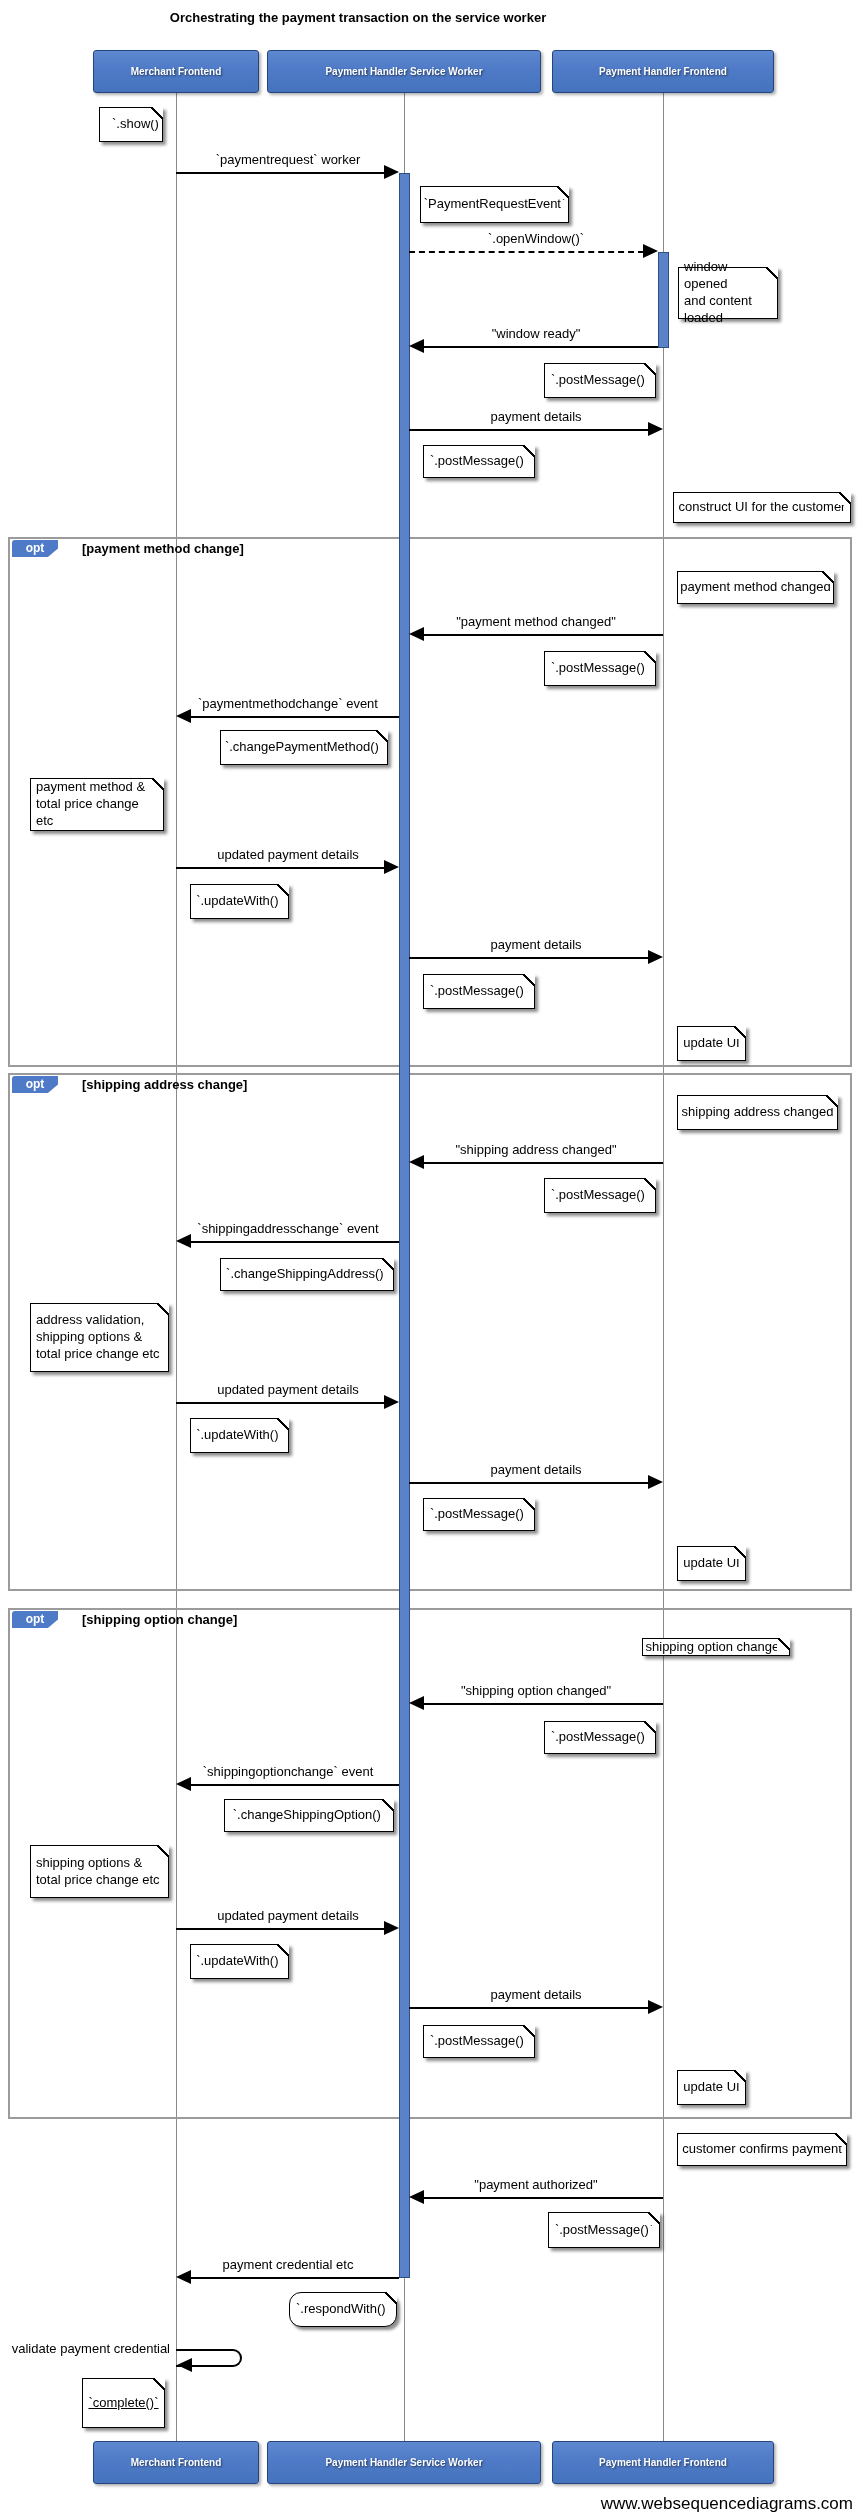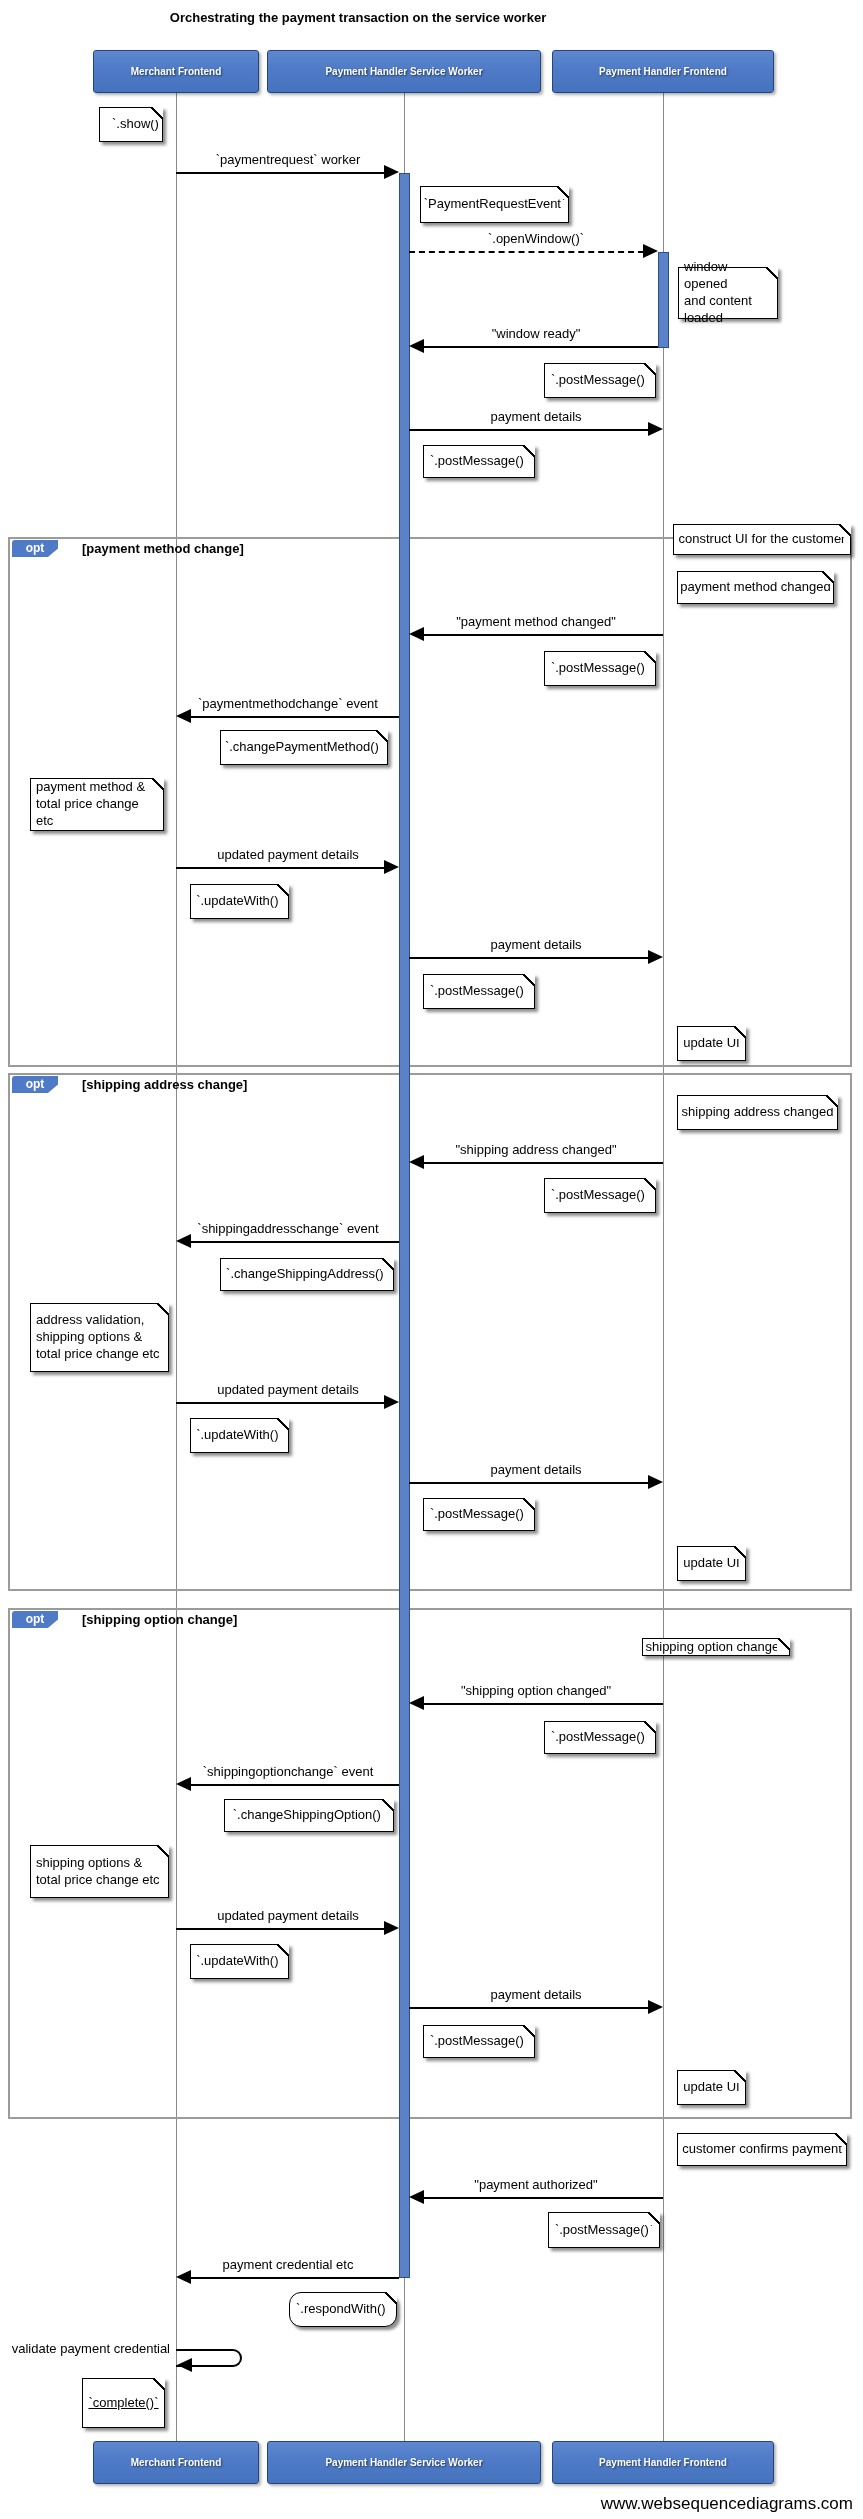--- a/index.html
+++ b/index.html
@@ -173,21 +173,21 @@
       <div class="ntext">
         <div>`.postMessage()`</div>
       </div>
     </div>
     <div class="note" style="left: 423px; top: 445px; width: 112px; height: 33px;">
       <div class="fold"></div>
       <div class="ntext">
         <div>`.postMessage()`</div>
       </div>
     </div>
-    <div class="note" style="left: 673px; top: 492px; width: 178px; height: 31px; margin-top: 32px;">
+    <div class="note" style="left: 673px; top: 492px; width: 178px; height: 31px;">
       <div class="fold"></div>
       <div class="ntext">
         <div>construct UI for the customer</div>
       </div>
     </div>
     <div class="note" style="left: 677px; top: 571px; width: 157px; height: 33px;">
       <div class="fold"></div>
       <div class="ntext">
         <div>payment method changed</div>
       </div>

